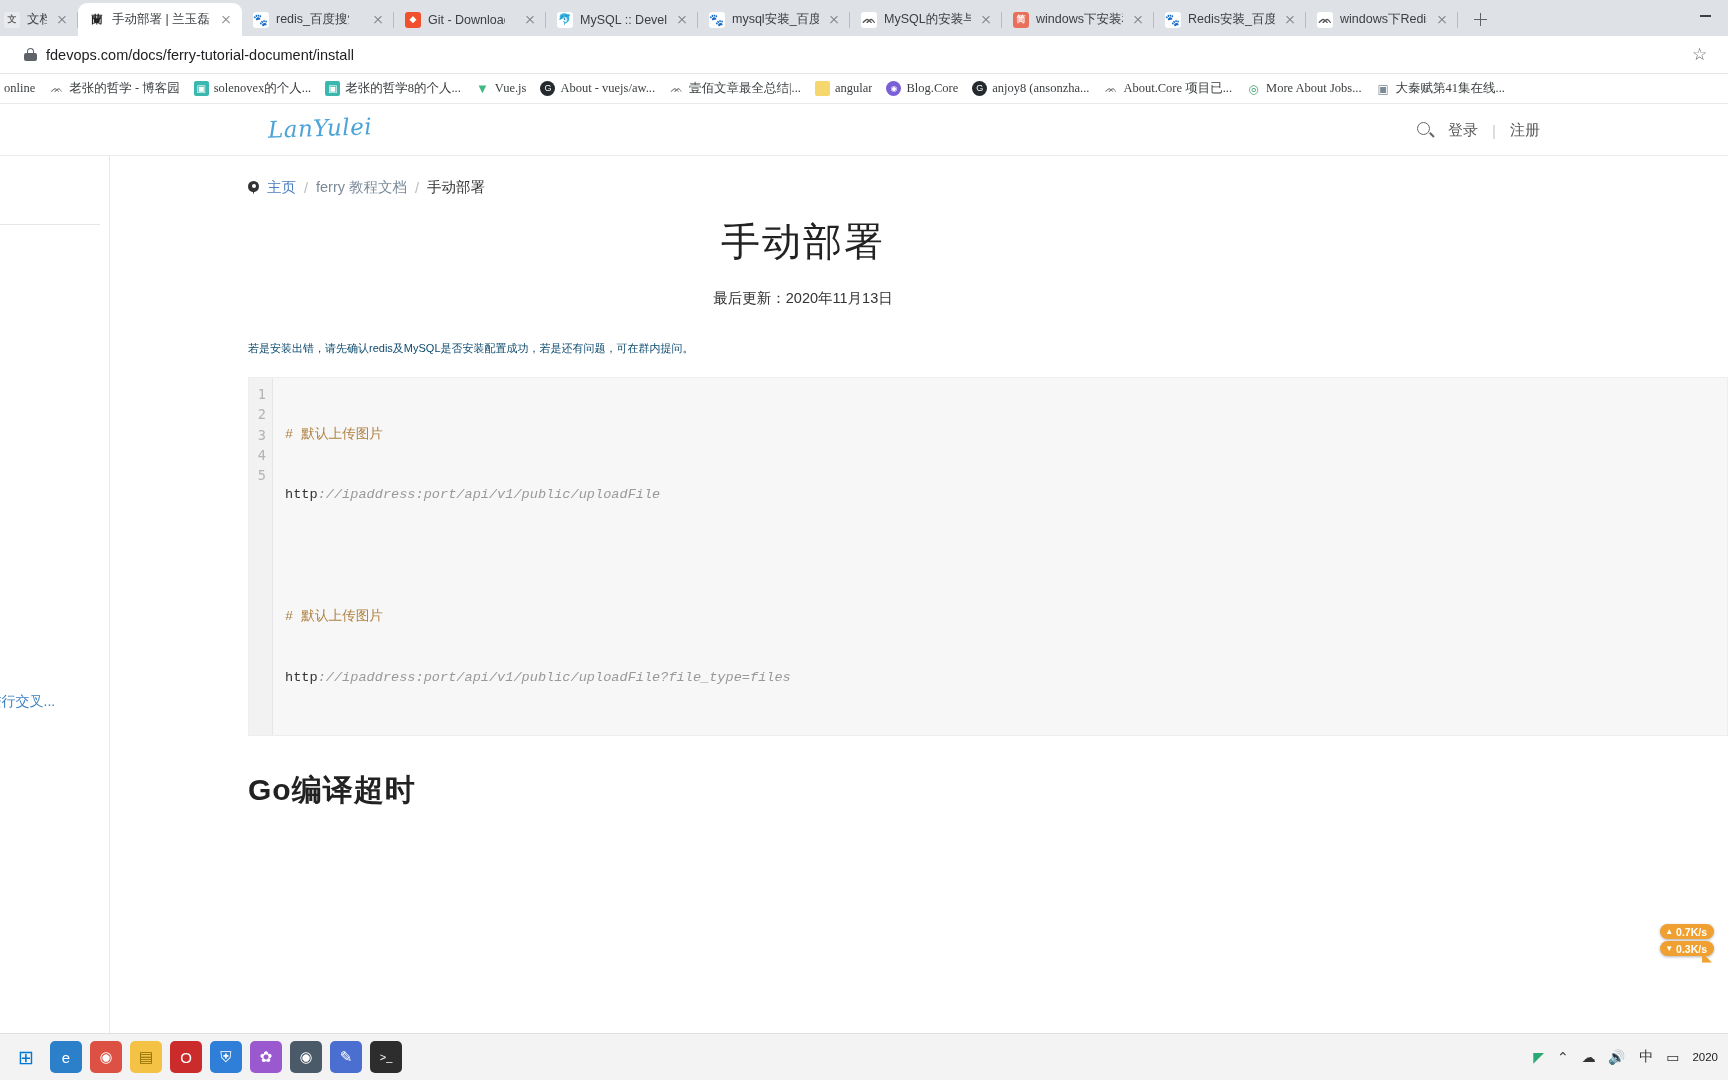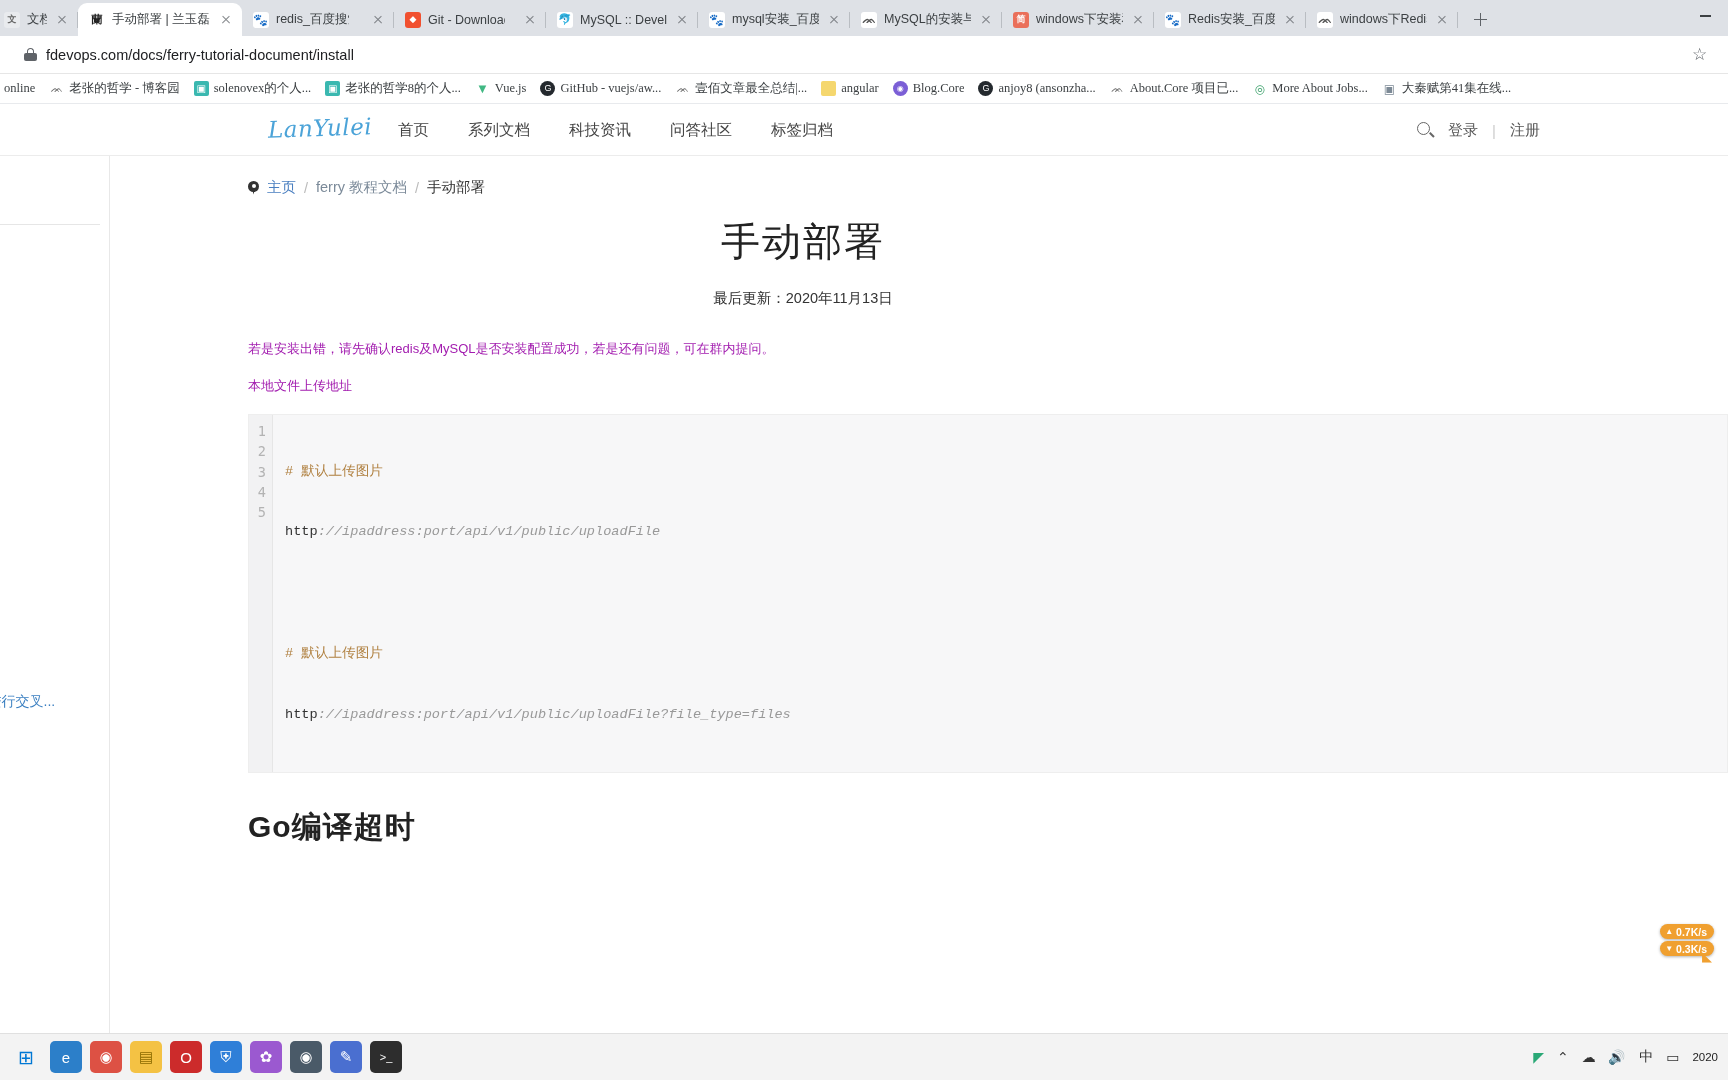--- a/index.html
+++ b/index.html
@@ -100,21 +100,21 @@
 
   .doctitle { text-align:center; font-size:39px; color:#222; font-weight:500;
               margin-top:18px; letter-spacing:2px; }
   .docmeta { text-align:center; font-size:14.5px; color:#333; margin-top:20px; }
 
   .body { width:1340px; margin-top:26px; }
 
   .quote { border-left:3px solid #dcdcdc; padding:6px 0 6px 22px; color:#333;
            font-size:16.5px; line-height:31.5px; }
 
-  .para { font-size:13px; color:#a21caf; line-height:29px; margin-top:18px; }
+  .para { font-size:11px; color:#0c4a6e; line-height:29px; margin-top:18px; }
   .para.tight { margin-top:8px; }
 
   .codeblock { margin-top:14px; background:#f7f7f8; border:1px solid #eee;
                display:flex; font-family:"DejaVu Sans Mono","Liberation Mono",monospace;
                font-size:13.6px; line-height:20.3px; width:1480px; }
   .gutter { width:24px; text-align:right; color:#b3b3b3; padding:6px 6px 6px 0;
             background:#f2f2f3; border-right:1px solid #e6e6e6; user-select:none;}
   .codearea { padding:6px 0 6px 12px; white-space:pre; color:#333; overflow:hidden;font-family:Liberation Mono, monospace; }
   .c-com { color:#b08040; }
   .c-str { color:#999; font-style:italic; }
@@ -243,21 +243,21 @@
     <div class="bm">
       <span class="bmi" style="background:#3ab8b0;color:#fff;">▣</span>
       <span class="bml">老张的哲学8的个人...</span>
     </div>
     <div class="bm">
       <span class="bmi" style="color:#41b883;font-size:13px;">▼</span>
       <span class="bml">Vue.js</span>
     </div>
     <div class="bm">
       <span class="bmi" style="background:#24292e;color:#fff;border-radius:50%;font-size:9px;">G</span>
-      <span class="bml">GitHub - vuejs/aw...</span>
+      <span class="bml">About - vuejs/aw...</span>
     </div>
     <div class="bm">
       <span class="bmi" style="color:#666;">ᨏ</span>
       <span class="bml">壹佰文章最全总结|...</span>
     </div>
     <div class="bm">
       <span class="bmi" style="background:#f5d76e;"></span>
       <span class="bml">angular</span>
     </div>
     <div class="bm">
@@ -279,27 +279,20 @@
     <div class="bm">
       <span class="bmi" style="color:#7d8a96;font-size:12px;">▣</span>
       <span class="bml">大秦赋第41集在线...</span>
     </div>
   </div>
 
   <div class="viewport">
 
     <div class="sitehead">
       <div class="logo">LanYulei</div>
-      <div class="navlinks">
-        <span>首页</span>
-        <span>系列文档</span>
-        <span>科技资讯</span>
-        <span>问答社区</span>
-        <span>标签归档</span>
-      </div>
       <div class="headright">
         <span class="mag">
             <span class="c"></span>
             <span class="h"></span>
           </span>
         <span>登录</span>
         <span class="sep">|</span>
         <span>注册</span>
       </div>
     </div>
@@ -329,21 +322,20 @@
 
         <div class="doctitle" style="margin-right:370px;">手动部署</div>
         <div class="docmeta" style="margin-right:370px;">
           <span>最后更新：</span><span>2020年11月13日</span>
         </div>
 
         <div class="body">
 
 
           <div class="para">若是安装出错，请先确认redis及MySQL是否安装配置成功，若是还有问题，可在群内提问。</div>
-          <div class="para tight">本地文件上传地址</div>
 
           <div class="codeblock">
             <div class="gutter">
               <div>1</div>
               <div>2</div>
               <div>3</div>
               <div>4</div>
               <div>5</div>
             </div>
             <div class="codearea">

